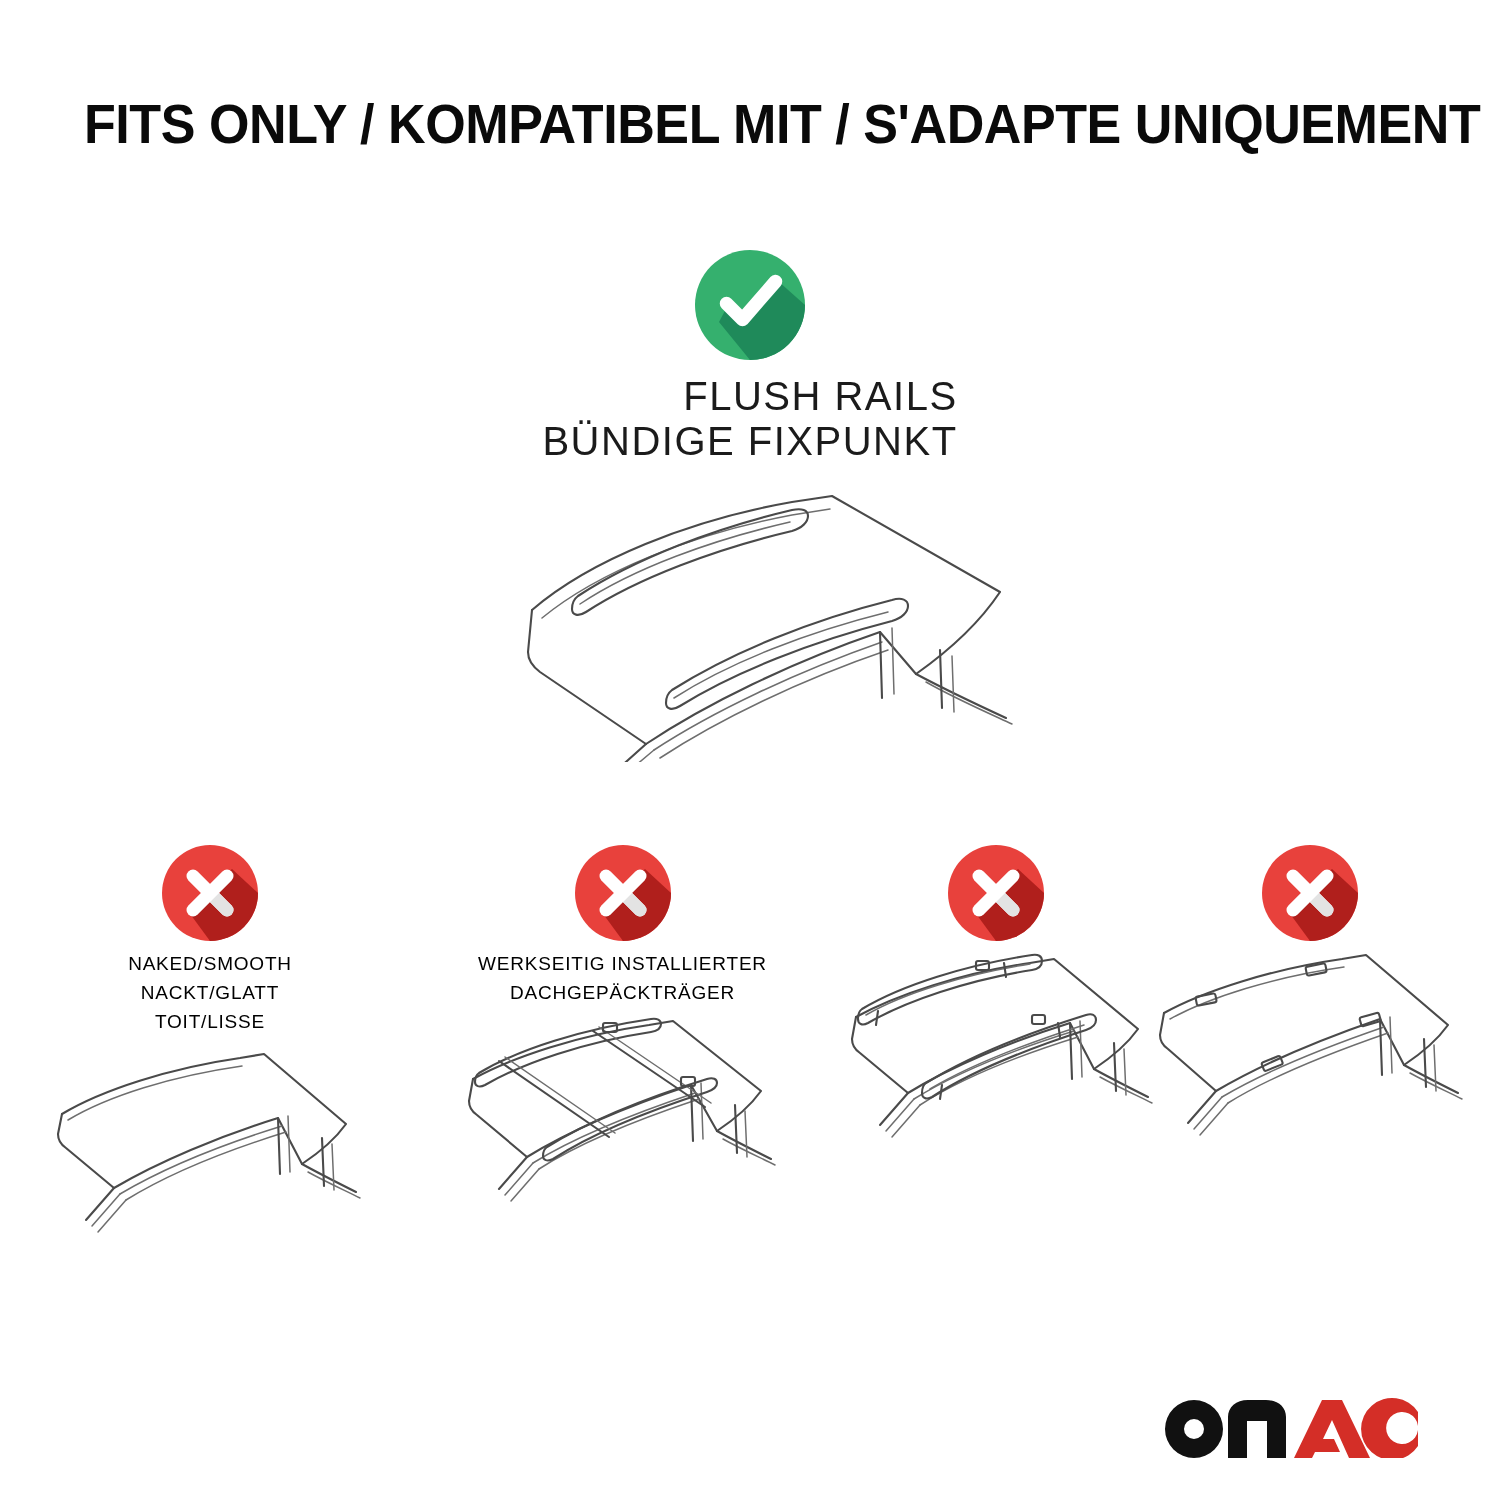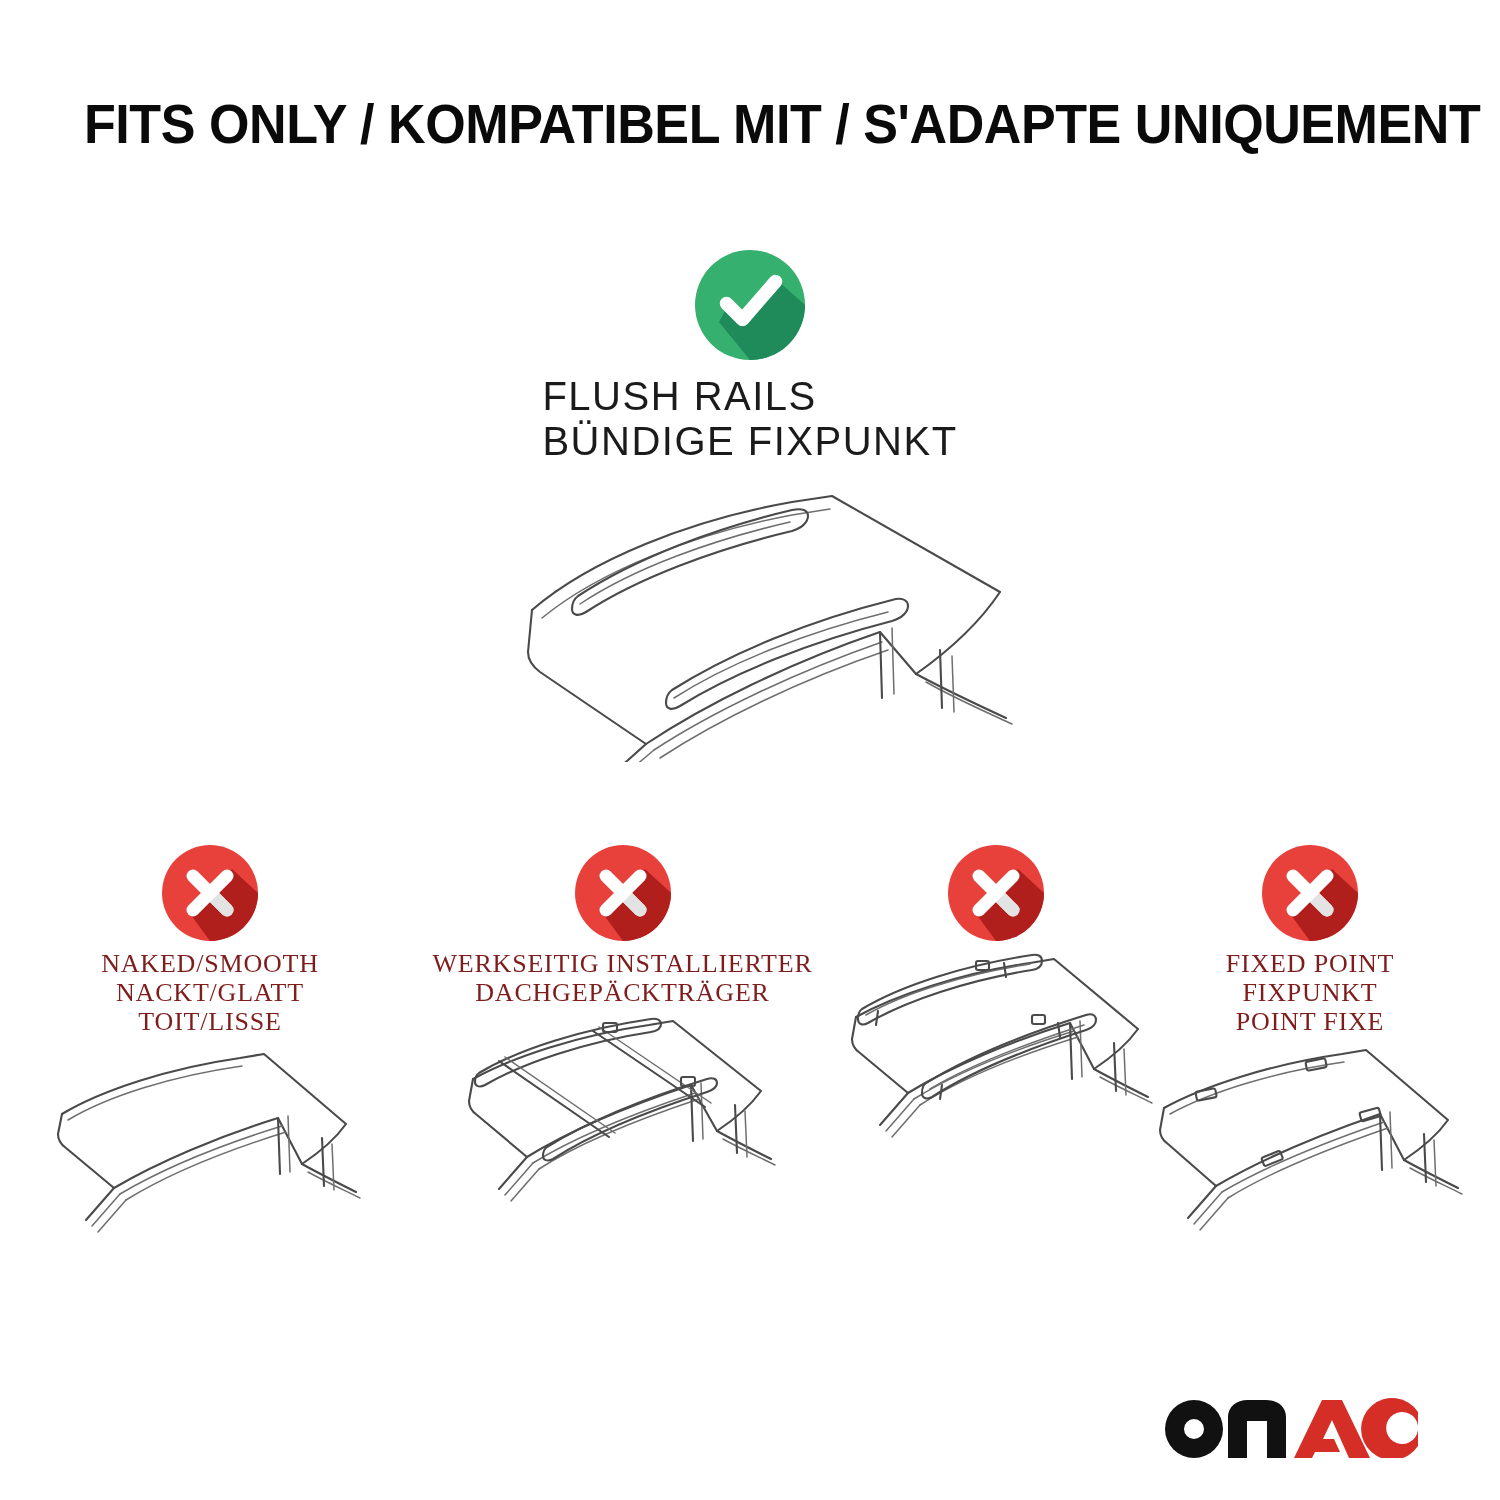--- a/index.html
+++ b/index.html
@@ -46,21 +46,21 @@
     flex-direction: column;
     align-items: center;
   }
   .check-icon {
     width: 110px;
     height: 110px;
     display: block;
   }
   .hero-labels {
     margin-top: 14px;
-    text-align: left;
+    text-align: right;
   }
   .hero-line {
     font-family: "Liberation Sans", sans-serif;
     font-weight: 400;
     font-size: 40px;
     line-height: 45px;
     letter-spacing: 1.5px;
     color: #1b1b1b;
     white-space: nowrap;
   }
@@ -93,26 +93,26 @@
   .x-icon {
     width: 96px;
     height: 96px;
     display: block;
   }
   .col-labels {
     margin-top: 8px;
     text-align: center;
   }
   .col-line {
-    font-family: Liberation Serif, serif;
+    font-family: Liberation Sans, sans-serif;
     font-weight: 400;
-    font-size: 26px;
+    font-size: 19px;
     line-height: 29px;
     letter-spacing: 0.8px;
-    color: #7f1d1d;
+    color: #000000;
     white-space: nowrap;
   }
   .col-art {
     margin-top: 10px;
     width: 340px;
     height: 215px;
   }
   .col-1 .col-art { width: 360px; }
 
   
@@ -332,25 +332,20 @@
       <svg class="x-icon" viewBox="0 0 96 96" xmlns="http://www.w3.org/2000/svg">
         <circle cx="48" cy="48" r="48" fill="#e8413c"></circle>
         <path d="M48 96 A48 48 0 0 0 96 48 L70 24 L48 44 L26 66 Z" fill="#b01f1c"></path>
         <g stroke-linecap="round" stroke-width="13">
           <path d="M31 31 L65 65" stroke="#ffffff"></path>
           <path d="M50 50 L65 65" stroke="#e3e3e3"></path>
           <path d="M65 31 L31 65" stroke="#ffffff"></path>
         </g>
       </svg>
     </span>
-    <div class="col-labels">
-      <div class="col-line">FIXED POINT</div>
-      <div class="col-line">FIXPUNKT</div>
-      <div class="col-line">POINT FIXE</div>
-    </div>
     <span>
       <svg class="col-art" viewBox="0 0 340 215" xmlns="http://www.w3.org/2000/svg">
         <path class="roof-line" d="M24 62 C64 40 132 18 202 8 L226 4 L308 74 C298 88 282 102 264 114"></path>
         <path class="roof-line" d="M24 62 L20 84 C20 90 22 94 28 98 L76 140"></path>
         <path class="roof-line" d="M76 140 C120 114 182 88 240 68 L264 114"></path>
         <path class="roof-line-thin" d="M30 68 C70 46 134 26 204 16"></path>
         <path class="roof-line-thin" d="M82 146 C126 120 186 96 244 76"></path>
         <path class="roof-line-thin" d="M88 152 C130 126 190 102 248 82"></path>
         <path class="roof-line" d="M264 114 C282 124 302 134 318 142"></path>
         <path class="roof-line-thin" d="M270 122 C288 132 306 140 322 148"></path>

